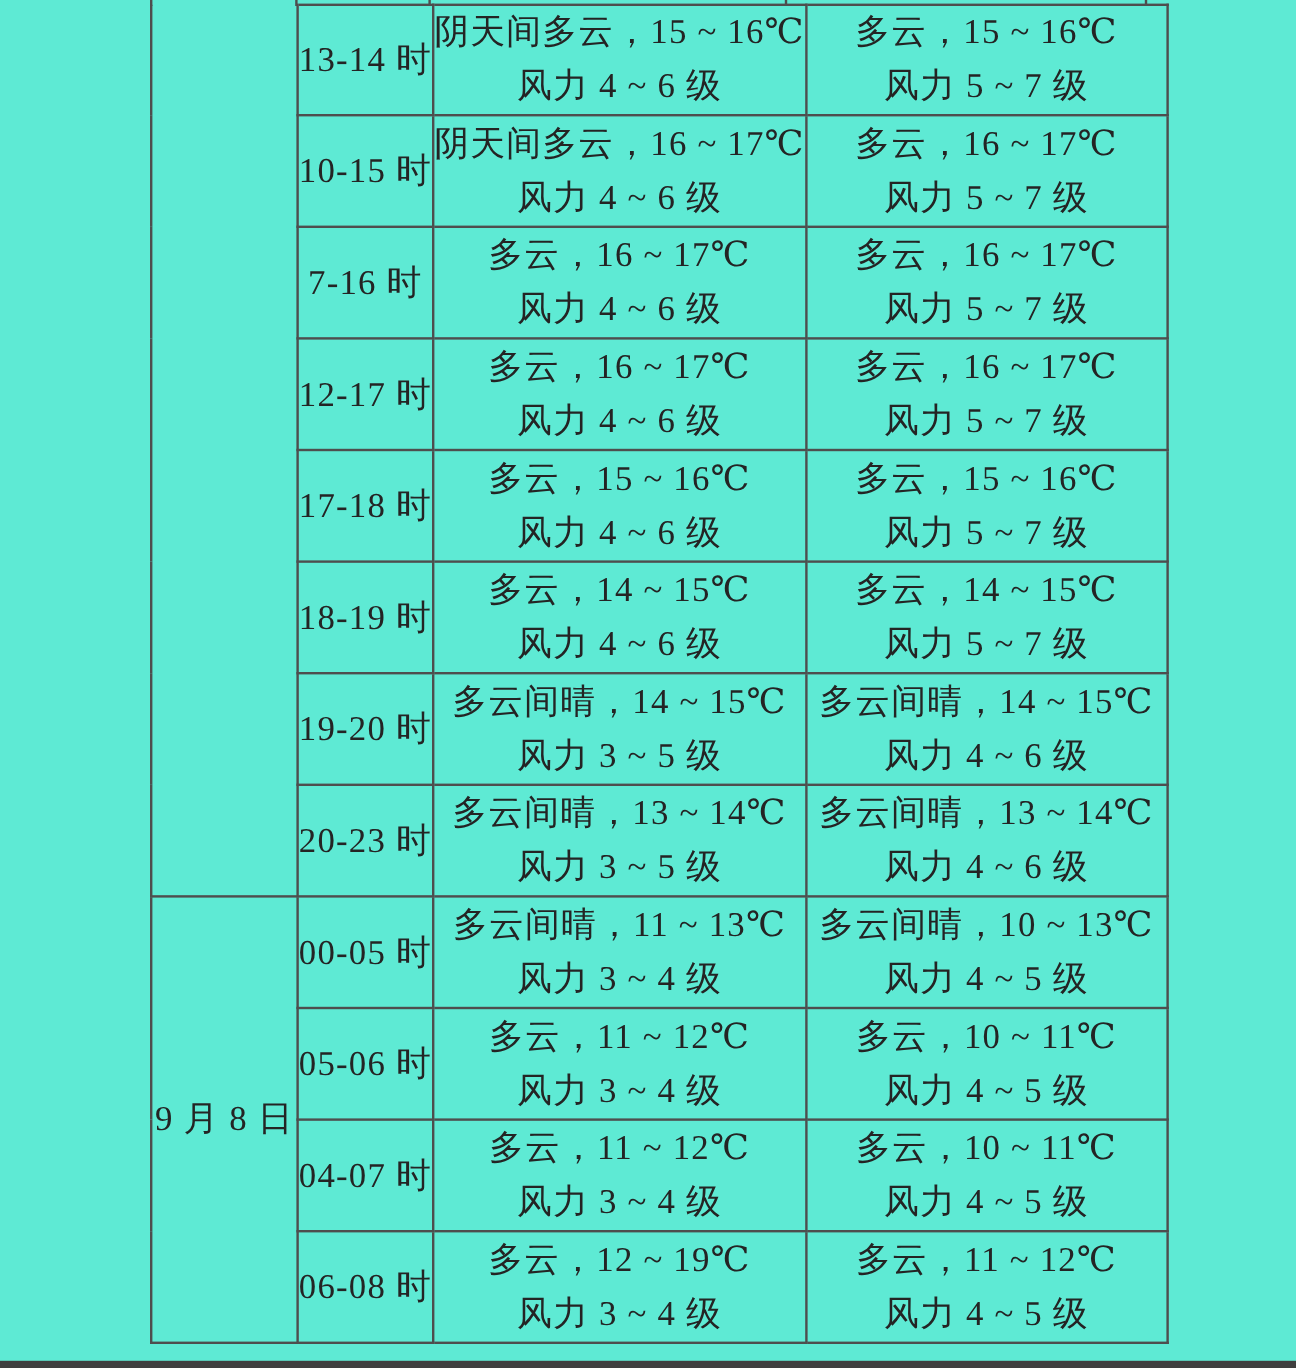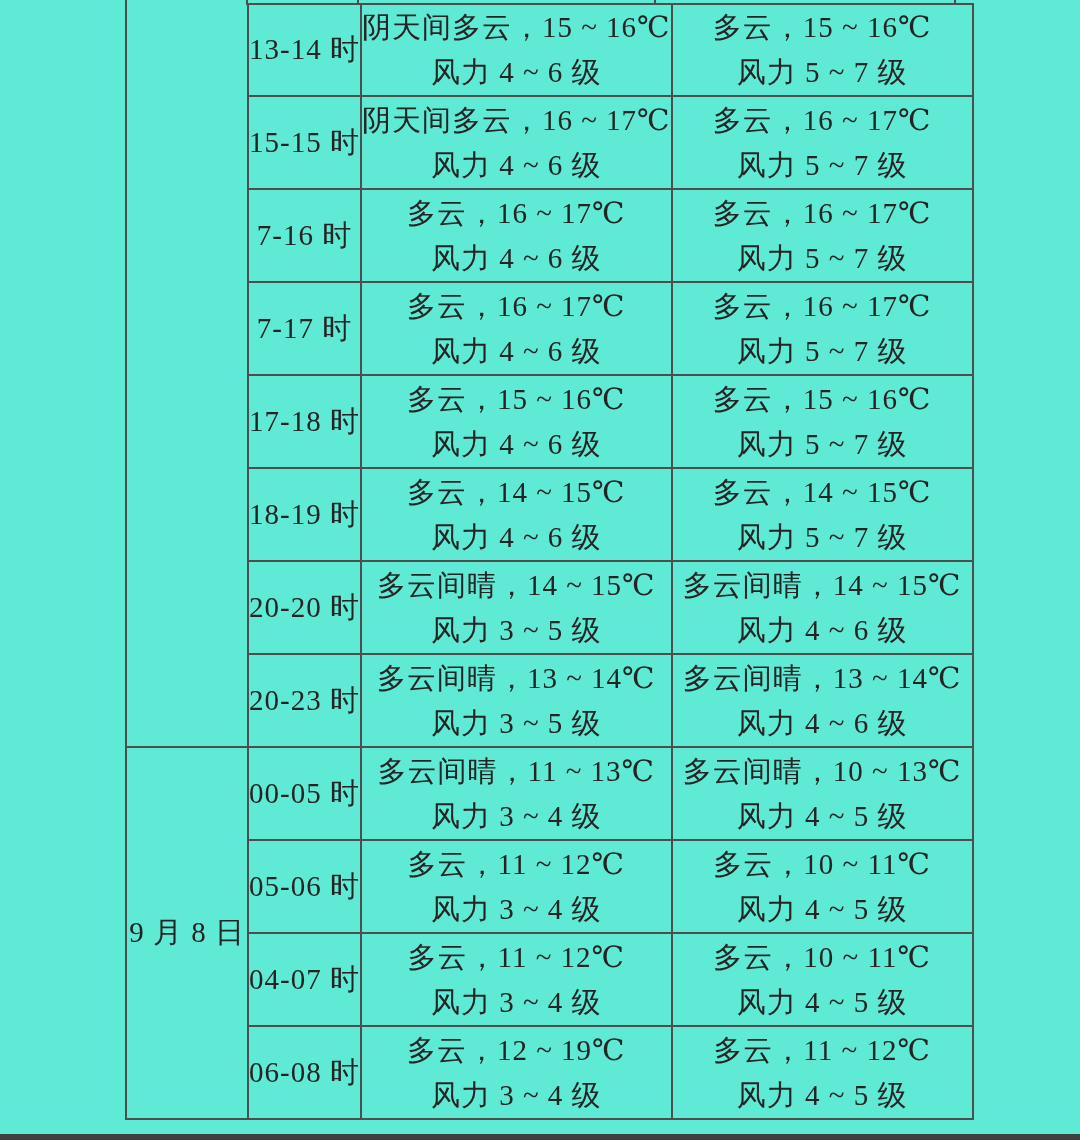--- a/index.html
+++ b/index.html
@@ -62,21 +62,21 @@
           <td class="day-cell">
             <div class="wx-line">阴天间多云，15 ~ 16℃</div>
             <div class="wx-line">风力 4 ~ 6 级</div>
           </td>
           <td class="night-cell">
             <div class="wx-line">多云，15 ~ 16℃</div>
             <div class="wx-line">风力 5 ~ 7 级</div>
           </td>
         </tr>
         <tr>
-          <td class="time-cell">15-15 时</td>
+          <td class="time-cell">10-15 时</td>
           <td class="day-cell">
             <div class="wx-line">阴天间多云，16 ~ 17℃</div>
             <div class="wx-line">风力 4 ~ 6 级</div>
           </td>
           <td class="night-cell">
             <div class="wx-line">多云，16 ~ 17℃</div>
             <div class="wx-line">风力 5 ~ 7 级</div>
           </td>
         </tr>
         <tr>
@@ -84,21 +84,21 @@
           <td class="day-cell">
             <div class="wx-line">多云，16 ~ 17℃</div>
             <div class="wx-line">风力 4 ~ 6 级</div>
           </td>
           <td class="night-cell">
             <div class="wx-line">多云，16 ~ 17℃</div>
             <div class="wx-line">风力 5 ~ 7 级</div>
           </td>
         </tr>
         <tr>
-          <td class="time-cell">7-17 时</td>
+          <td class="time-cell">12-17 时</td>
           <td class="day-cell">
             <div class="wx-line">多云，16 ~ 17℃</div>
             <div class="wx-line">风力 4 ~ 6 级</div>
           </td>
           <td class="night-cell">
             <div class="wx-line">多云，16 ~ 17℃</div>
             <div class="wx-line">风力 5 ~ 7 级</div>
           </td>
         </tr>
         <tr>
@@ -117,21 +117,21 @@
           <td class="day-cell">
             <div class="wx-line">多云，14 ~ 15℃</div>
             <div class="wx-line">风力 4 ~ 6 级</div>
           </td>
           <td class="night-cell">
             <div class="wx-line">多云，14 ~ 15℃</div>
             <div class="wx-line">风力 5 ~ 7 级</div>
           </td>
         </tr>
         <tr>
-          <td class="time-cell">20-20 时</td>
+          <td class="time-cell">19-20 时</td>
           <td class="day-cell">
             <div class="wx-line">多云间晴，14 ~ 15℃</div>
             <div class="wx-line">风力 3 ~ 5 级</div>
           </td>
           <td class="night-cell">
             <div class="wx-line">多云间晴，14 ~ 15℃</div>
             <div class="wx-line">风力 4 ~ 6 级</div>
           </td>
         </tr>
         <tr>

